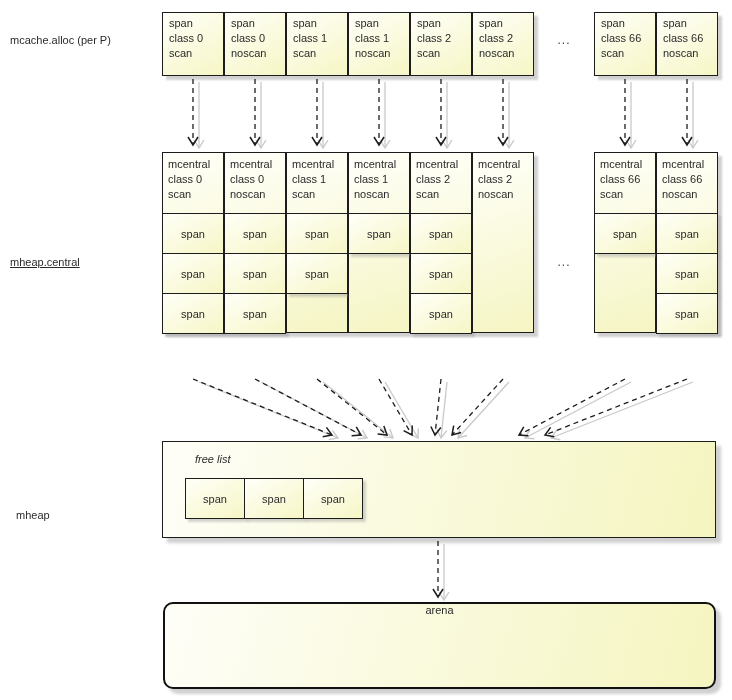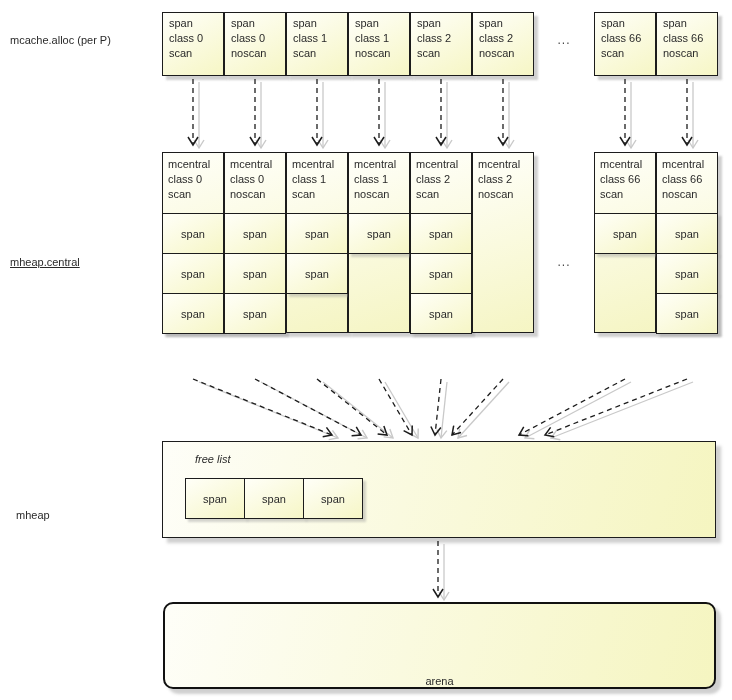--- a/index.html
+++ b/index.html
@@ -43,21 +43,21 @@
     border:1px solid #1c1c1c;
     background:linear-gradient(150deg,#fffff8 0%,#f6f6c6 100%);
     box-shadow:3px 3px 2px rgba(150,150,150,0.4);
     display:flex;align-items:center;justify-content:center;
   }
   .arena-box{
     position:absolute;left:163px;top:602px;width:553px;height:87px;box-sizing:border-box;
     border:2.5px solid #111;border-radius:10px;
     background:linear-gradient(105deg,#fefef8 0%,#f5f5c0 100%);
     box-shadow:5px 5px 3px rgba(150,150,150,0.45);
-    display:flex;align-items:flex-end;justify-content:center;
+    display:flex;align-items:flex-start;justify-content:center;
   }
   #arrows{position:absolute;left:0;top:0;width:732px;height:700px;pointer-events:none;}
 </style>
 </head>
 <body>
 
 <div class="stage">
 
   <div class="side-label" style="left:10px;top:34px;width:118px;">mcache.alloc (per P)</div>
 

